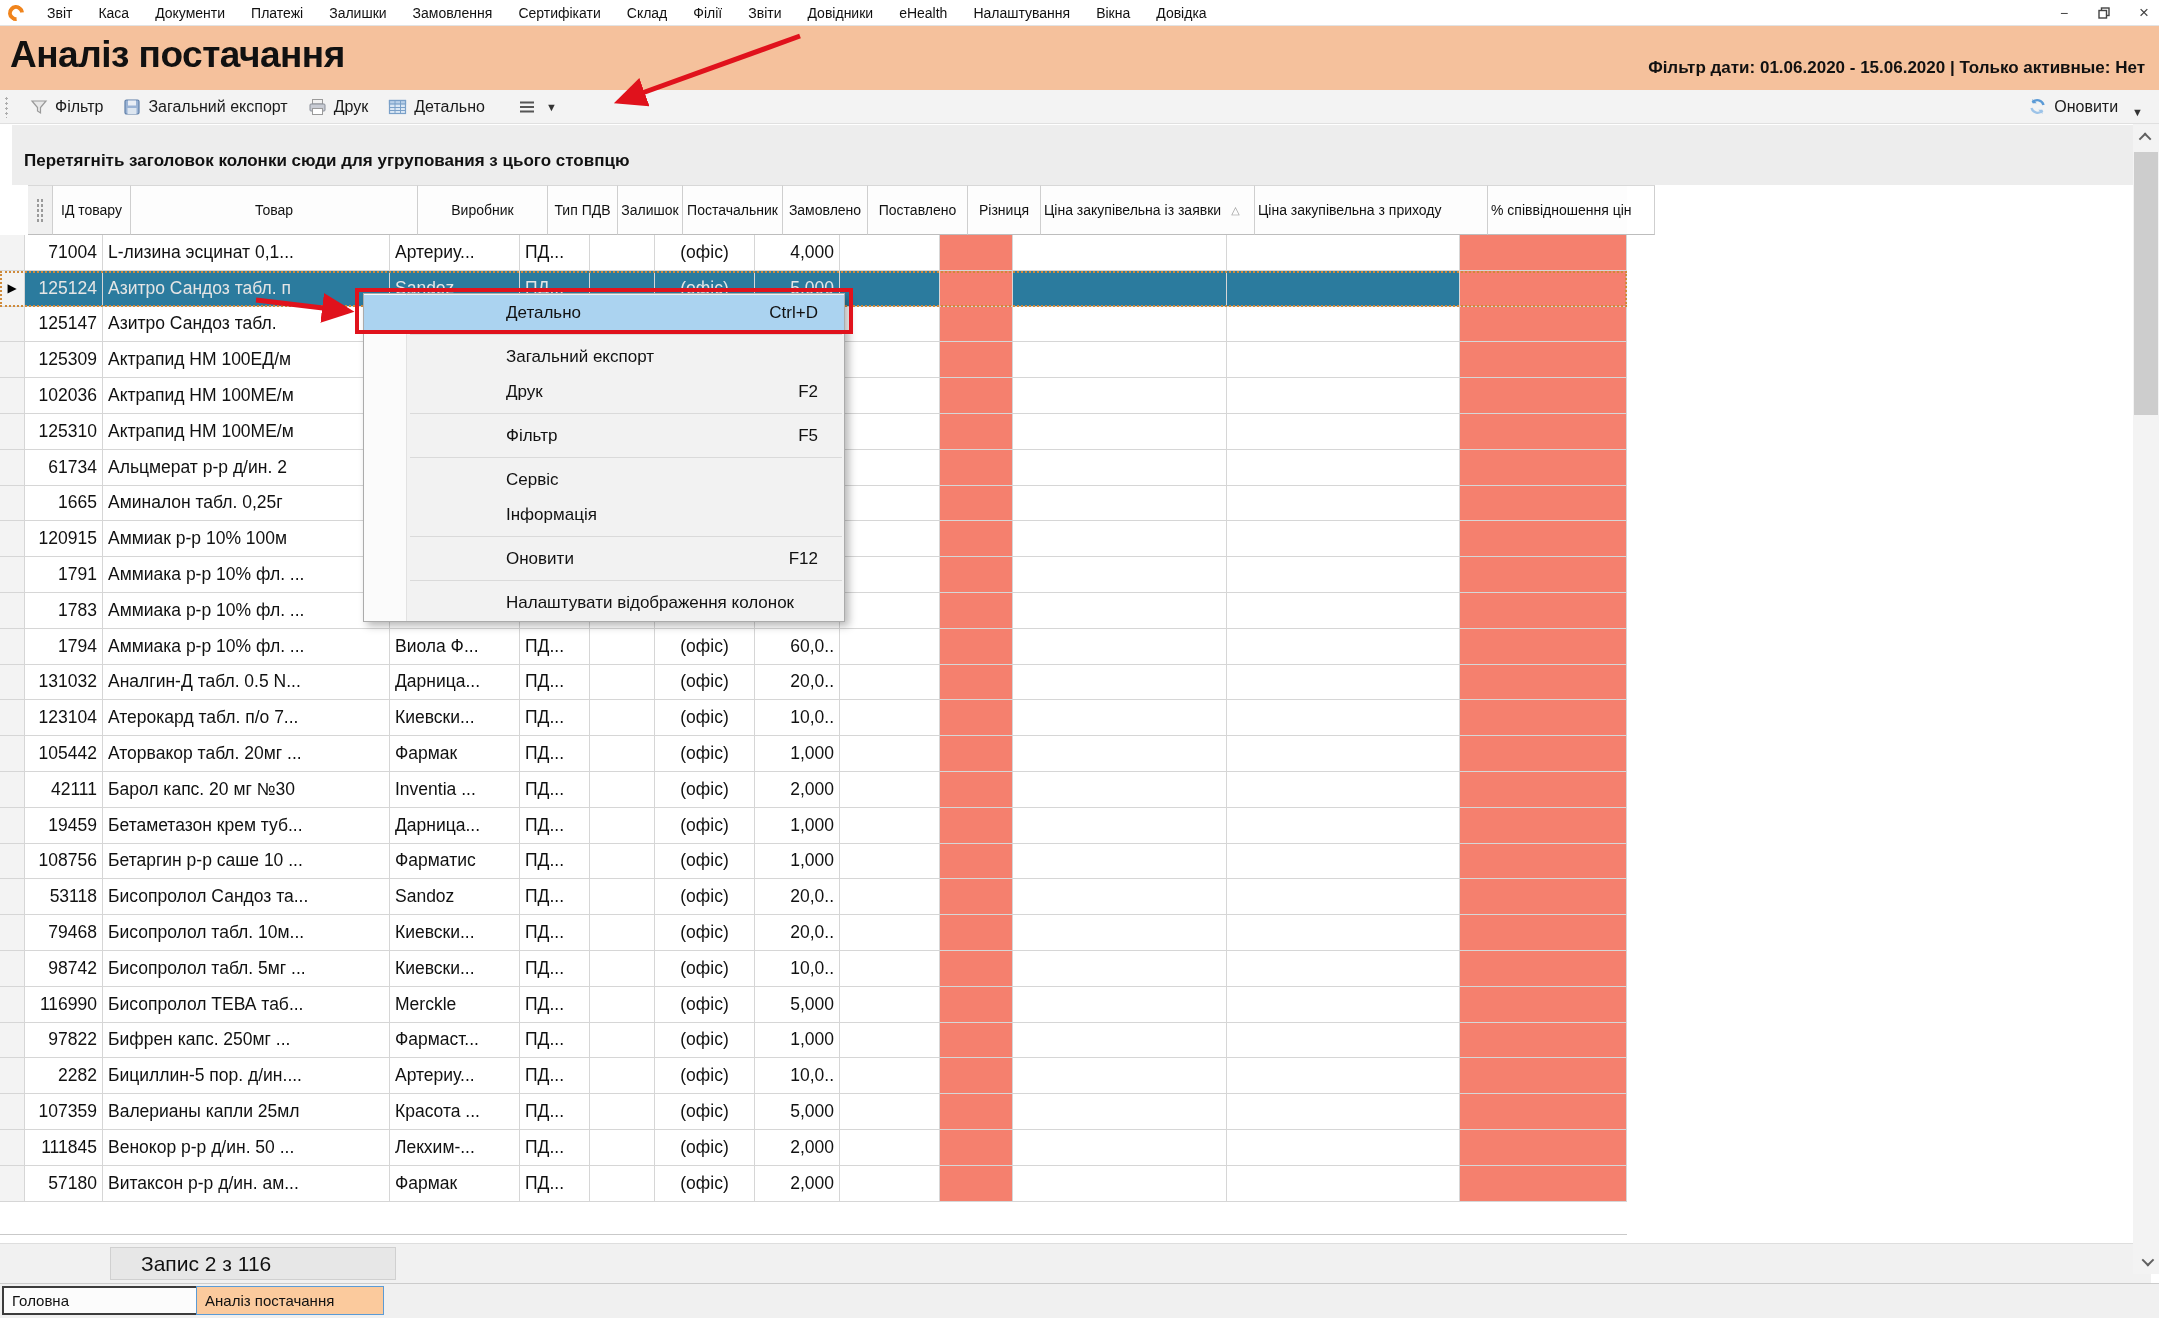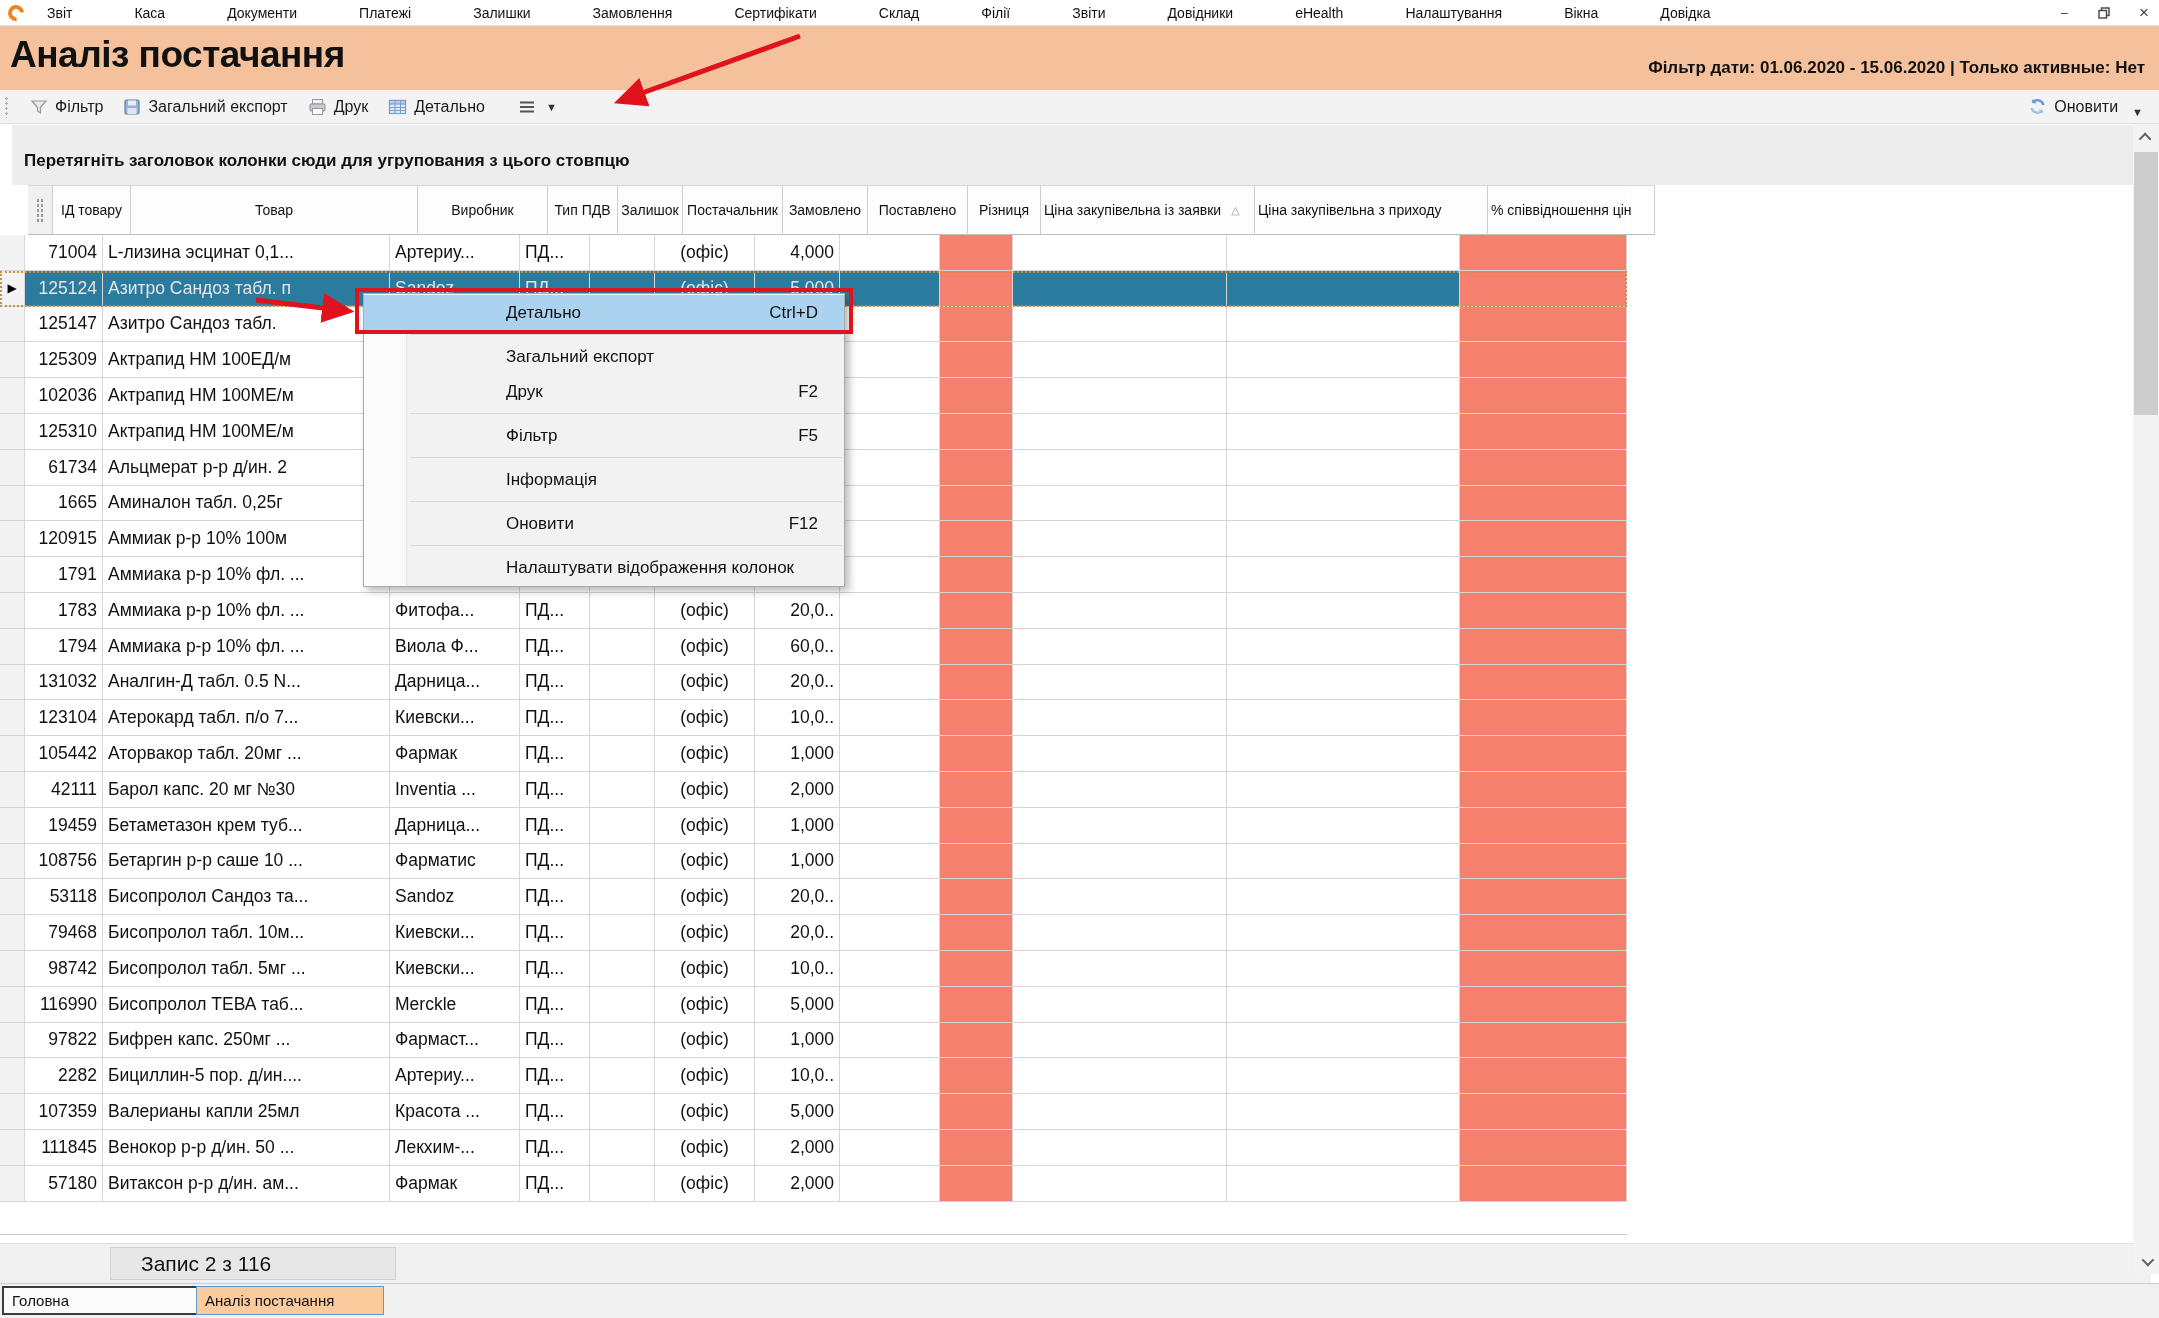--- a/index.html
+++ b/index.html
@@ -6,21 +6,21 @@
   html,body { background:#fff; }
   body { font-family:"Liberation Sans", sans-serif; color:#111; }
   .screen { position:relative; width:2159px; height:1318px; overflow:hidden; background:#fff; }
 
   
   .menubar { position:absolute; top:0; left:0; width:2159px; height:26px;
              background:#fff; border-bottom:1px solid #e3e3e3;
              display:flex; align-items:center; font-size:14px; }
   .logo { width:16px; height:16px; margin:0 10px 0 8px; border-radius:50%;
           border:4px solid #f0841c; border-right-color:transparent; transform:rotate(40deg); }
-  .mb-items { display:flex; align-items:center;gap:36px; }
+  .mb-items { display:flex; align-items:center; }
   .mb-item { padding:3px 13px; cursor:default; white-space:nowrap; }
   .win-controls { position:absolute; right:6px; top:0; height:26px; display:flex; align-items:center; gap:22px; color:#444; }
   .wc { width:18px; text-align:center; font-size:14px; line-height:26px; }
   .wc svg { display:block; margin:0 auto; }
 
   
   .titlebar { position:absolute; top:26px; left:0; width:2159px; height:64px;
               background:var(--c-title,#f5c19c); }
   .page-title { position:absolute; left:10px; top:8px; font-size:37px; font-weight:bold; letter-spacing:-0.5px; }
   .filter-info { position:absolute; right:14px; top:32px; font-size:17px; font-weight:bold; }
@@ -691,20 +691,24 @@
         <div style="display: inline;">Друк</div>
         <div class="shortcut">F2</div>
       </div>
       <div class="menu-sep"></div>
       <div class="menu-item">
         <div style="display: inline;">Фільтр</div>
         <div class="shortcut">F5</div>
       </div>
       <div class="menu-sep"></div>
       <div class="menu-item">
+        <div style="display: inline;">Сервіс</div>
+        <div class="shortcut"></div>
+      </div>
+      <div class="menu-item">
         <div style="display: inline;">Інформація</div>
         <div class="shortcut"></div>
       </div>
       <div class="menu-sep"></div>
       <div class="menu-item">
         <div style="display: inline;">Оновити</div>
         <div class="shortcut">F12</div>
       </div>
       <div class="menu-sep"></div>
       <div class="menu-item">

